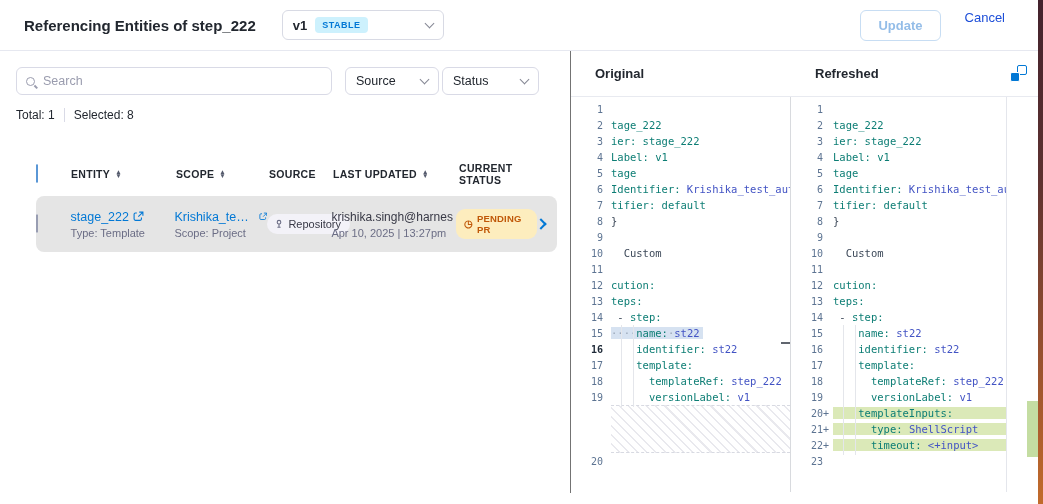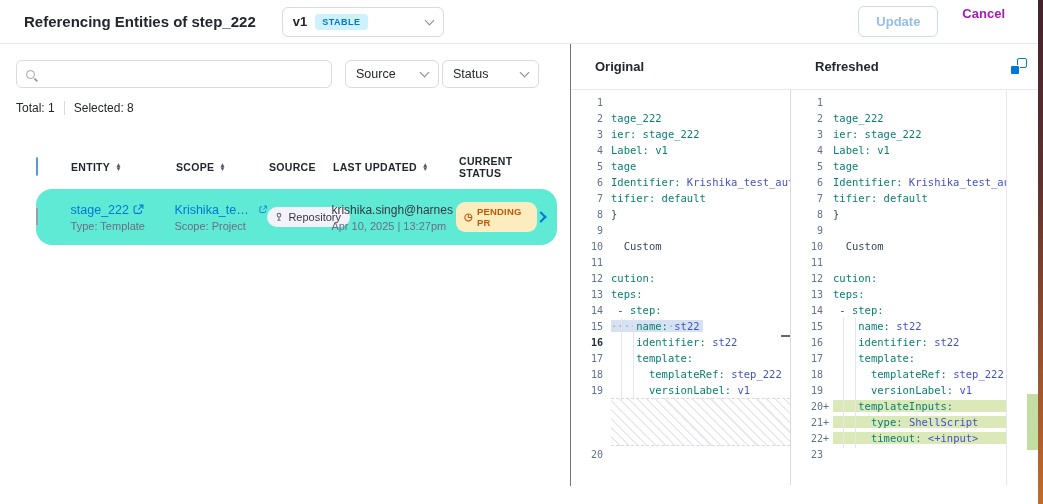--- a/index.html
+++ b/index.html
@@ -1,35 +1,35 @@
 <!DOCTYPE html>
 <html><head>
 <meta charset="utf-8">
 <style>
   * { margin:0; padding:0; box-sizing:border-box; }
   html,body { width:1043px; height:504px; overflow:hidden; background:#fff;
     font-family:"Liberation Sans", sans-serif; }
   .app { position:relative; width:1043px; height:504px; background:#fff; }
 
   
-  .topbar { height:44px; display:flex; align-items:center; padding:0 38px 0 24px;
+  .topbar { height:51px; display:flex; align-items:center; padding:0 38px 0 24px;
     border-bottom:1px solid #e6e8f0; }
   .page-title { font-size:15px; font-weight:bold; color:#22272f; }
   .version-select { margin-left:26px; width:162px; height:30px; border:1px solid #d8dae4;
     border-radius:6px; display:flex; align-items:center; padding:0 10px; cursor:pointer; background:#fff; }
   .version-label { font-size:13px; font-weight:600; color:#22272f; }
   .stable-badge { margin-left:8px; background:#cdf1fd; color:#0278d5; font-size:9px; font-weight:bold;
     letter-spacing:.5px; padding:3px 7px; border-radius:4px; }
   .chev-down { width:7px; height:7px; border-right:1.5px solid #858794; border-bottom:1.5px solid #858794;
     transform:rotate(45deg); margin-top:-3px; }
   .version-select .chev-down { margin-left:auto; }
   .top-actions { margin-left:auto; display:flex; align-items:flex-start; gap:24px; }
   .update-btn { border:1px solid #c7ddf3; color:#94bde8; background:#fff; font-weight:bold;
     font-size:13px; padding:7px 17px; border-radius:6px; }
-  .cancel-btn { color:#a21caf; font-weight:bold; font-size:13px; cursor:pointer; }
+  .cancel-btn { color:#1d4ed8; font-weight:normal; font-size:13px; cursor:pointer; }
 
   
   .main { display:flex; height:442px; }
   .left { width:570px; position:relative; }
   .diff { width:488px; border-left:1px solid #737373; position:relative; }
 
   
   .toolbar { display:flex; margin:16px 16px 0 16px; }
   .search-box { width:316px; height:28px; border:1px solid #d9dae6; border-radius:6px;
     display:flex; align-items:center; padding-left:9px; background:#fff; }
@@ -53,21 +53,21 @@
   .tbl-head { margin-top:38px; height:28px; }
   .th { font-size:10.5px; font-weight:bold; color:#22272f; letter-spacing:.3px;
     display:flex; align-items:center; gap:5px; }
   .c0 { width:35px; } .c1 { width:105px; } .c2 { width:93px; } .c3 { width:64px; }
   .c4 { width:126px; } .c5 { width:82px; } .c6 { flex:1; display:flex; justify-content:flex-end; padding-right:12px; }
   .sort { display:flex; flex-direction:column; line-height:4.5px; font-size:6.5px; color:#555b6d; cursor:pointer; }
   .checkbox { width:14px; height:14px; border-radius:3px; background:#fff; cursor:pointer; }
   .cb-head { border:1.5px solid #5a97d6; }
   .cb-row { border:1.5px solid #989db2; }
 
-  .tbl-row { margin-top:8px; height:56px; background:#5eead4; border-radius:16px; cursor:pointer; }
+  .tbl-row { margin-top:8px; height:56px; background:#e5e5e5; border-radius:8px; cursor:pointer; }
   .cell-main { font-size:12.5px; color:#0278d5; display:flex; align-items:center; gap:4px; }
   .cell-sub { font-size:11px; color:#6b6d85; margin-top:3px; }
   .trunc { max-width:84px; overflow:hidden; text-overflow:ellipsis; white-space:nowrap; }
   .chip { display:inline-flex; align-items:center; gap:4px; background:#f3f2f8; border-radius:10px;
     padding:4px 9px 4px 7px; font-size:11px; color:#383946; }
   .upd-by { font-size:12px; color:#383946; max-width:122px; overflow:hidden; white-space:nowrap; }
   .upd-at { font-size:11px; color:#6b6d85; margin-top:3px; white-space:nowrap; }
   .status-badge { display:inline-flex; align-items:center; gap:4px; background:#fdedbe; color:#c05809;
     font-size:9.5px; font-weight:bold; padding:4px 8px; border-radius:9px; letter-spacing:.2px; }
   .clock { font-size:10px; line-height:10px; }
@@ -133,20 +133,21 @@
       <span class="cancel-btn">Cancel</span>
     </div>
   </div>
 
   <div class="main">
 
     <section class="left">
       <div class="toolbar">
         <div class="search-box">
           <span class="search-glyph"></span>
+          <input type="text" placeholder="Search" style="">
         </div>
         <div class="filter-select src">
           <span class="lbl">Source</span>
           <span class="chev-down"></span>
         </div>
         <div class="filter-select sts">
           <span class="lbl">Status</span>
           <span class="chev-down"></span>
         </div>
       </div>

